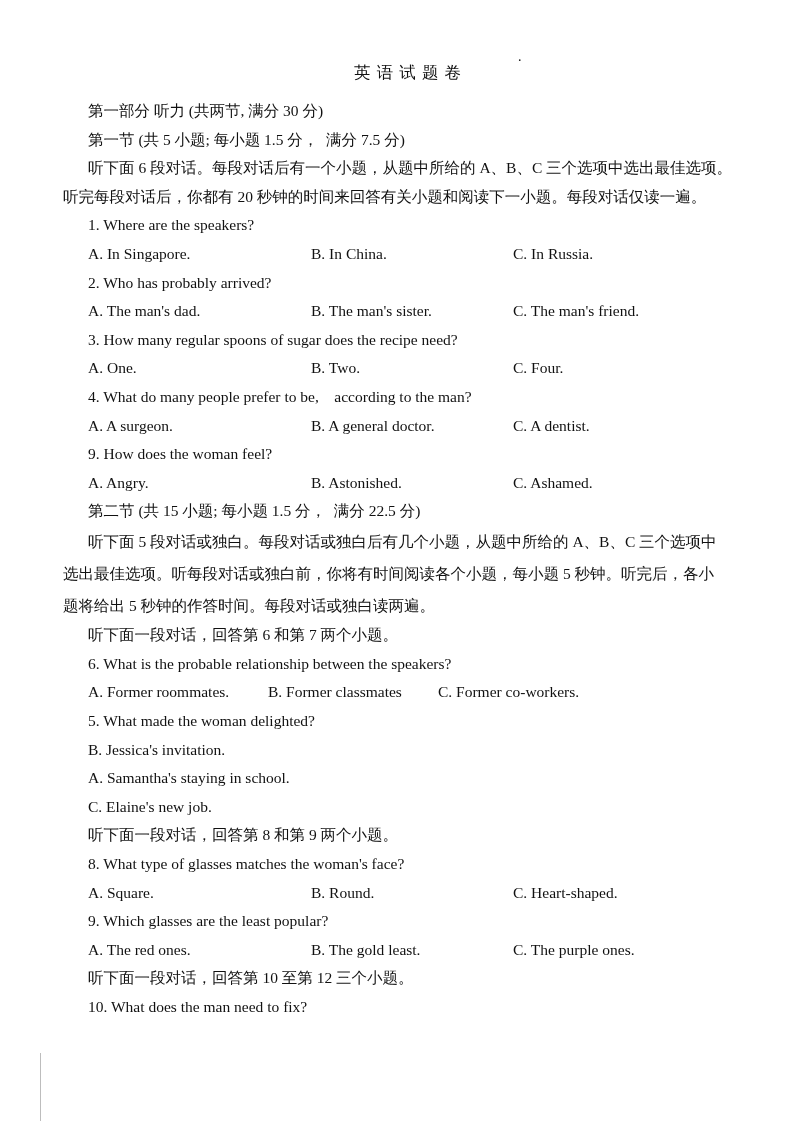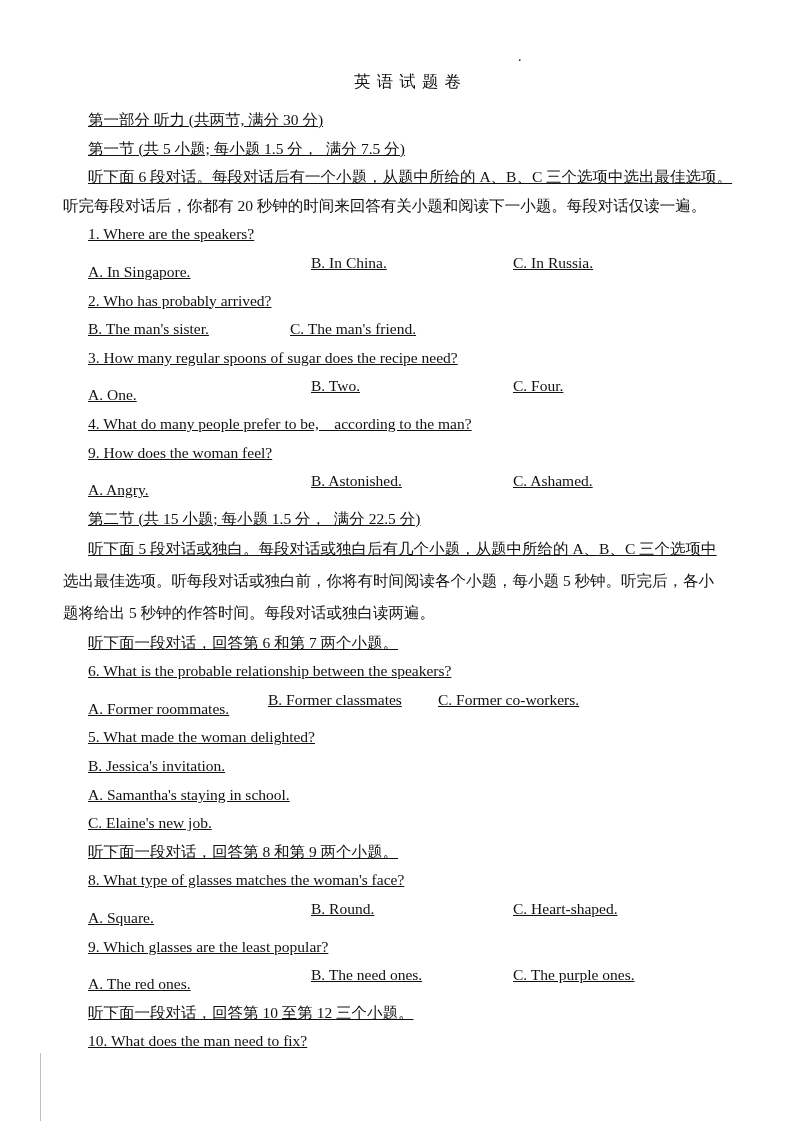--- a/index.html
+++ b/index.html
@@ -14,32 +14,32 @@
     position:absolute; inset:0;
     padding:46px 40px 0 63px;
   }
   .stray-dot {
     position:absolute; left:518px; top:50px;
     font-size:14px; line-height:14px;
   }
   .title {
     text-align:center; font-weight:400;
     font-size:16.5px; line-height:28px;
-    margin-top:22px; letter-spacing:1px;
+    margin-top:13px; letter-spacing:1px;
     white-space:pre;
   }
   .body-text { margin-top:10px; }
   .line {
     font-size:15.5px; line-height:28.6px;
     white-space:pre;
   }
-  .indent { padding-left:25px;text-decoration:underline; }
+  .indent { padding-left:25px; }
   .instr2 .line { line-height:31.8px; }
   .opts { display:flex; }
-  .opts .o1 { width:223px; display:inline-block;margin-top:9px; }
+  .opts .o1 { width:223px; display:inline-block; }
   .opts .o2 { width:202px; display:inline-block; }
   .opts-tight .o1 { width:180px; }
   .opts-tight .o2 { width:170px; }
   .artifact-line {
     position:absolute; left:40px; bottom:0;
     width:1px; height:68px; background:#bdbdbd;
   }
 </style>
 </head>
 <body>
@@ -61,32 +61,38 @@
 
     <div class="line indent">1. Where are the speakers?</div>
     <div class="line indent opts">
       <span class="o1">A. In Singapore.</span>
       <span class="o2">B. In China.</span>
       <span class="o3">C. In Russia.</span>
     </div>
 
     <div class="line indent">2. Who has probably arrived?</div>
     <div class="line indent opts">
+      <span class="o1">A. The man's dad.</span>
       <span class="o2">B. The man's sister.</span>
       <span class="o3">C. The man's friend.</span>
     </div>
 
     <div class="line indent">3. How many regular spoons of sugar does the recipe need?</div>
     <div class="line indent opts">
       <span class="o1">A. One.</span>
       <span class="o2">B. Two.</span>
       <span class="o3">C. Four.</span>
     </div>
 
     <div class="line indent">4. What do many people prefer to be,    according to the man?</div>
+    <div class="line indent opts">
+      <span class="o1">A. A surgeon.</span>
+      <span class="o2">B. A general doctor.</span>
+      <span class="o3">C. A dentist.</span>
+    </div>
 
     <div class="line indent">9. How does the woman feel?</div>
     <div class="line indent opts">
       <span class="o1">A. Angry.</span>
       <span class="o2">B. Astonished.</span>
       <span class="o3">C. Ashamed.</span>
     </div>
 
     <div class="line indent">第二节 (共 15 小题; 每小题 1.5 分，  满分 22.5 分)</div>
 
@@ -115,21 +121,21 @@
     <div class="line indent">8. What type of glasses matches the woman's face?</div>
     <div class="line indent opts">
       <span class="o1">A. Square.</span>
       <span class="o2">B. Round.</span>
       <span class="o3">C. Heart-shaped.</span>
     </div>
 
     <div class="line indent">9. Which glasses are the least popular?</div>
     <div class="line indent opts">
       <span class="o1">A. The red ones.</span>
-      <span class="o2">B. The need ones.</span>
+      <span class="o2">B. The gold least.</span>
       <span class="o3">C. The purple ones.</span>
     </div>
 
     <div class="line indent">听下面一段对话，回答第 10 至第 12 三个小题。</div>
 
     <div class="line indent">10. What does the man need to fix?</div>
 
   </div>
 
   <div class="artifact-line"></div>

